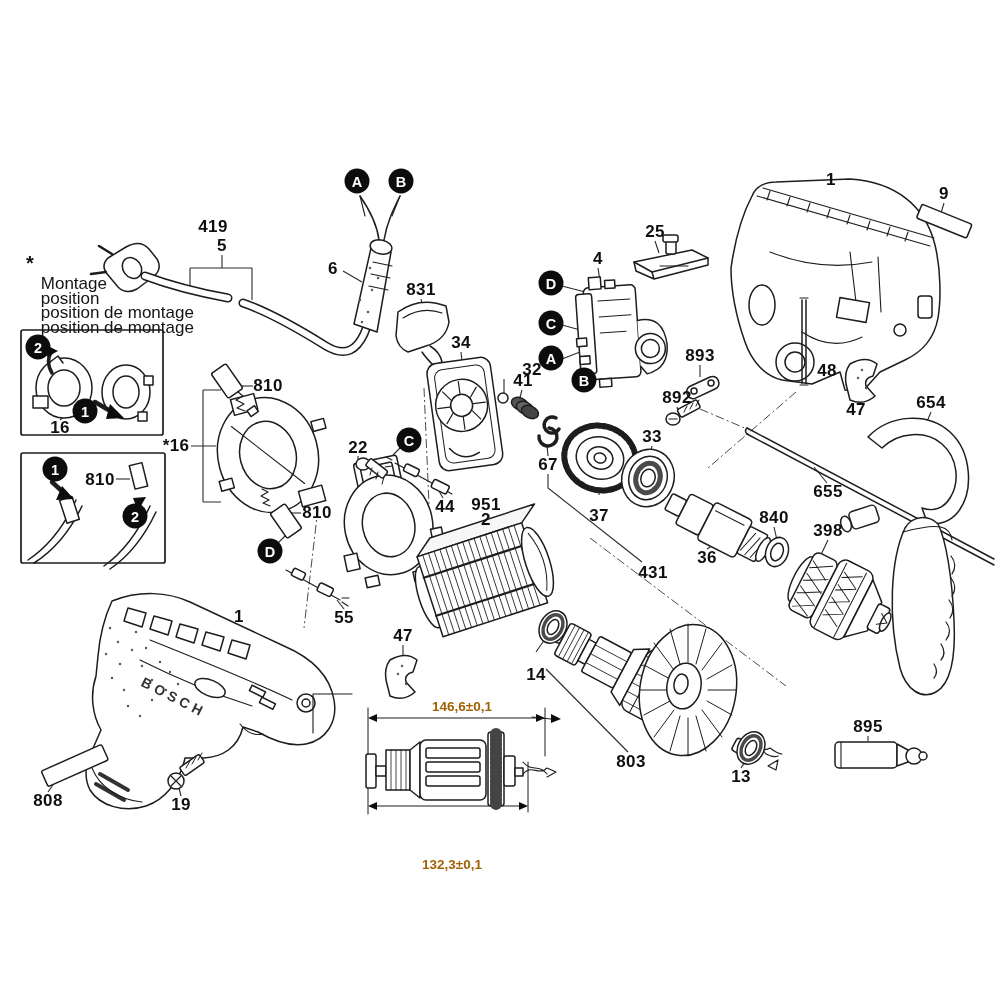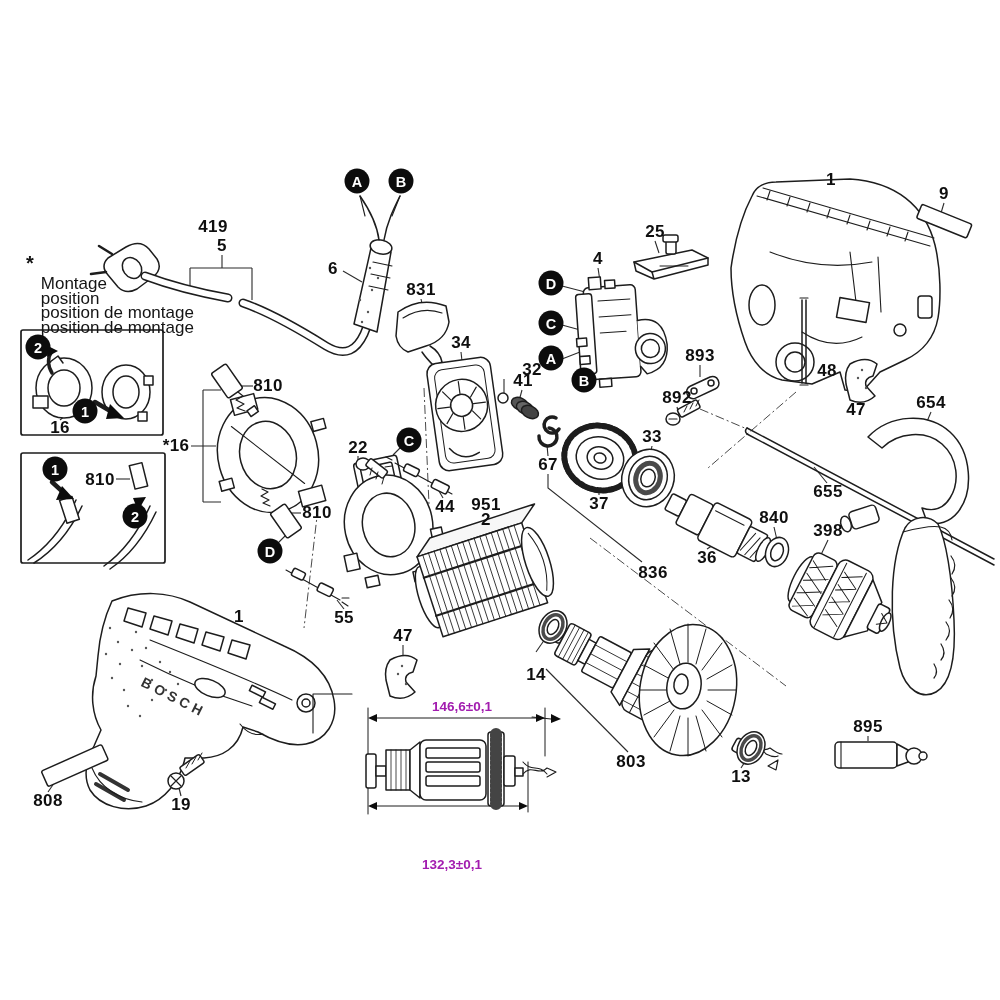--- a/index.html
+++ b/index.html
@@ -8,21 +8,21 @@
   .stage svg{position:absolute;left:0;top:0;}
   .plbl{position:absolute;transform:translate(-50%,-50%);font-weight:700;
         font-size:17px;color:#0f0f0f;letter-spacing:.3px;white-space:nowrap;}
   .co{position:absolute;width:25px;height:25px;border-radius:50%;background:#0c0c0c;
       color:#fff;display:flex;align-items:center;justify-content:center;
       font-weight:700;font-size:14.5px;transform:translate(-50%,-50%);}
   .note{position:absolute;left:26px;top:256px;display:flex;gap:7px;color:#141414;}
   .note .star{font-size:20px;font-weight:700;line-height:14px;}
   .note .lines{font-size:17px;line-height:14.5px;margin-top:21px;}
   .dim{position:absolute;transform:translate(-50%,-50%);font-weight:700;
-       font-size:13.5px;color:#a21caf;white-space:nowrap;text-align:right;}
+       font-size:13.5px;color:#a16207;white-space:nowrap;text-align:right;}
   .brand{position:absolute;left:146px;top:674px;transform:rotate(27deg);
          transform-origin:0 0;font-weight:700;font-size:14px;letter-spacing:4px;
          color:#333;}
 </style>
 </head>
 <body>
 
 <div class="stage">
 
 <svg width="1000" height="1000" viewBox="0 0 1000 1000">
@@ -510,24 +510,24 @@
   <div class="plbl" style="left:60px;top:428px">16</div>
   <div class="plbl" style="left:268px;top:386px">810</div>
   <div class="plbl" style="left:176px;top:446px">*16</div>
   <div class="plbl" style="left:100px;top:480px">810</div>
   <div class="plbl" style="left:317px;top:513px">810</div>
   <div class="plbl" style="left:358px;top:448px">22</div>
   <div class="plbl" style="left:445px;top:507px">44</div>
   <div class="plbl" style="left:486px;top:505px">951</div>
   <div class="plbl" style="left:486px;top:520px">2</div>
   <div class="plbl" style="left:548px;top:465px">67</div>
-  <div class="plbl" style="left:599px;top:504px">37</div>
+  <div class="plbl" style="left:599px;top:516px">37</div>
   <div class="plbl" style="left:652px;top:437px">33</div>
   <div class="plbl" style="left:707px;top:558px">36</div>
-  <div class="plbl" style="left:653px;top:573px">836</div>
+  <div class="plbl" style="left:653px;top:573px">431</div>
   <div class="plbl" style="left:774px;top:518px">840</div>
   <div class="plbl" style="left:828px;top:531px">398</div>
   <div class="plbl" style="left:344px;top:618px">55</div>
   <div class="plbl" style="left:239px;top:617px">1</div>
   <div class="plbl" style="left:403px;top:636px">47</div>
   <div class="plbl" style="left:536px;top:675px">14</div>
   <div class="plbl" style="left:631px;top:762px">803</div>
   <div class="plbl" style="left:741px;top:777px">13</div>
   <div class="plbl" style="left:181px;top:805px">19</div>
   <div class="plbl" style="left:48px;top:801px">808</div>

